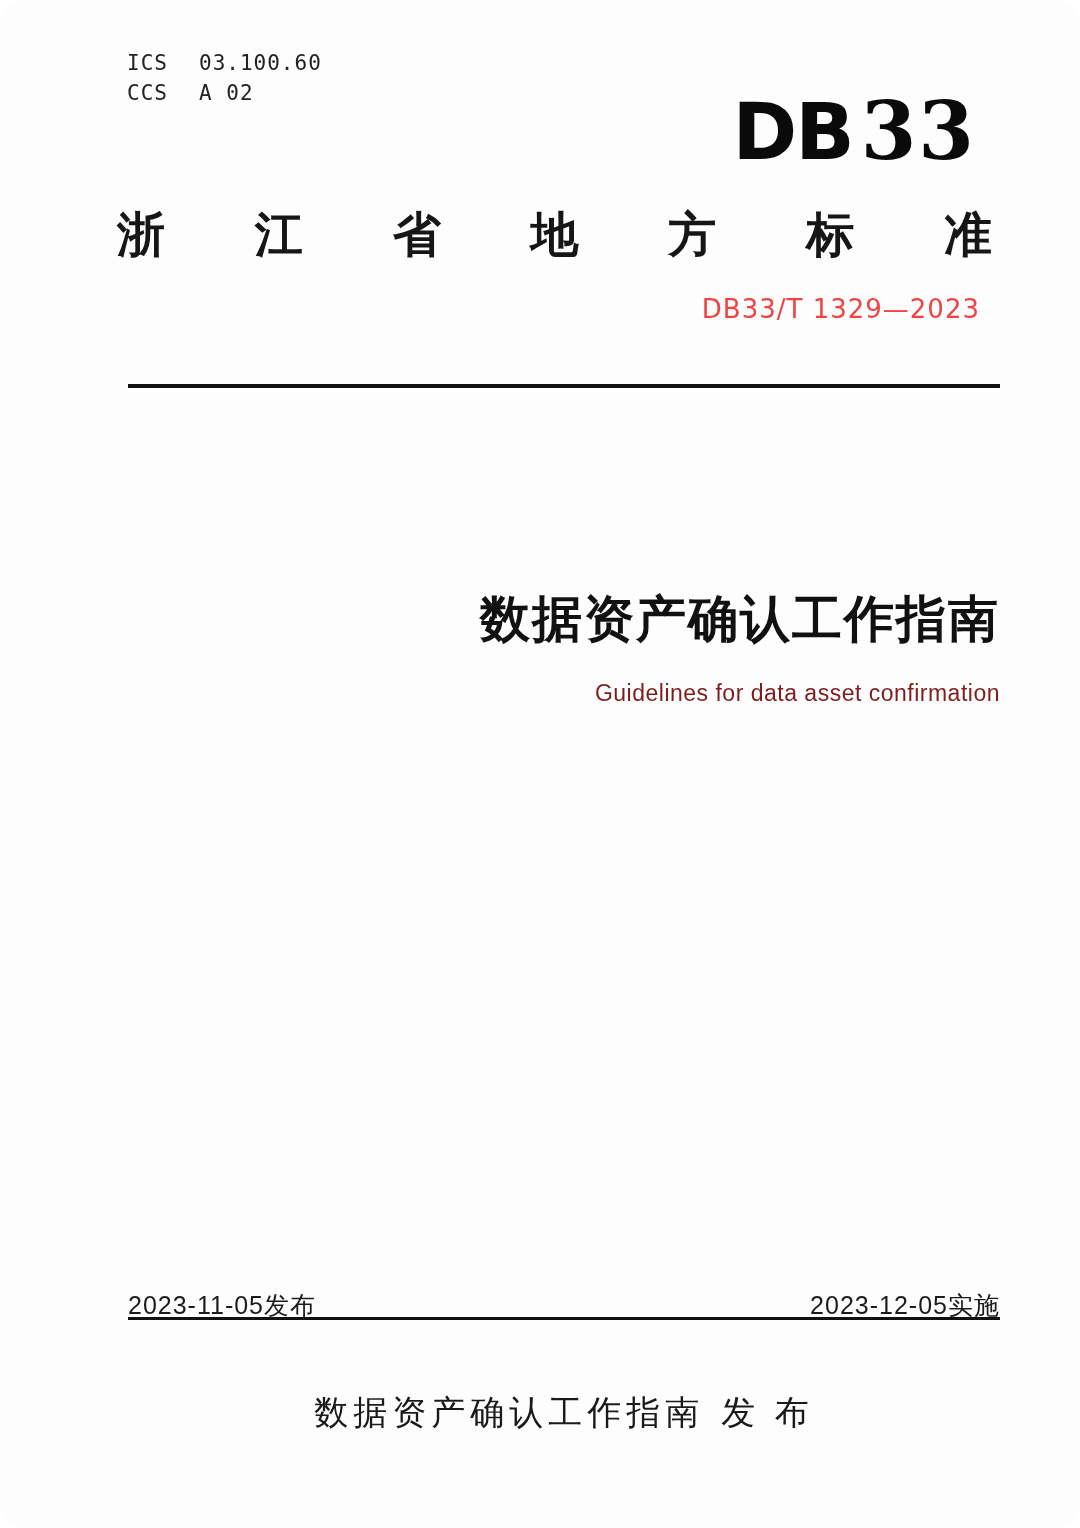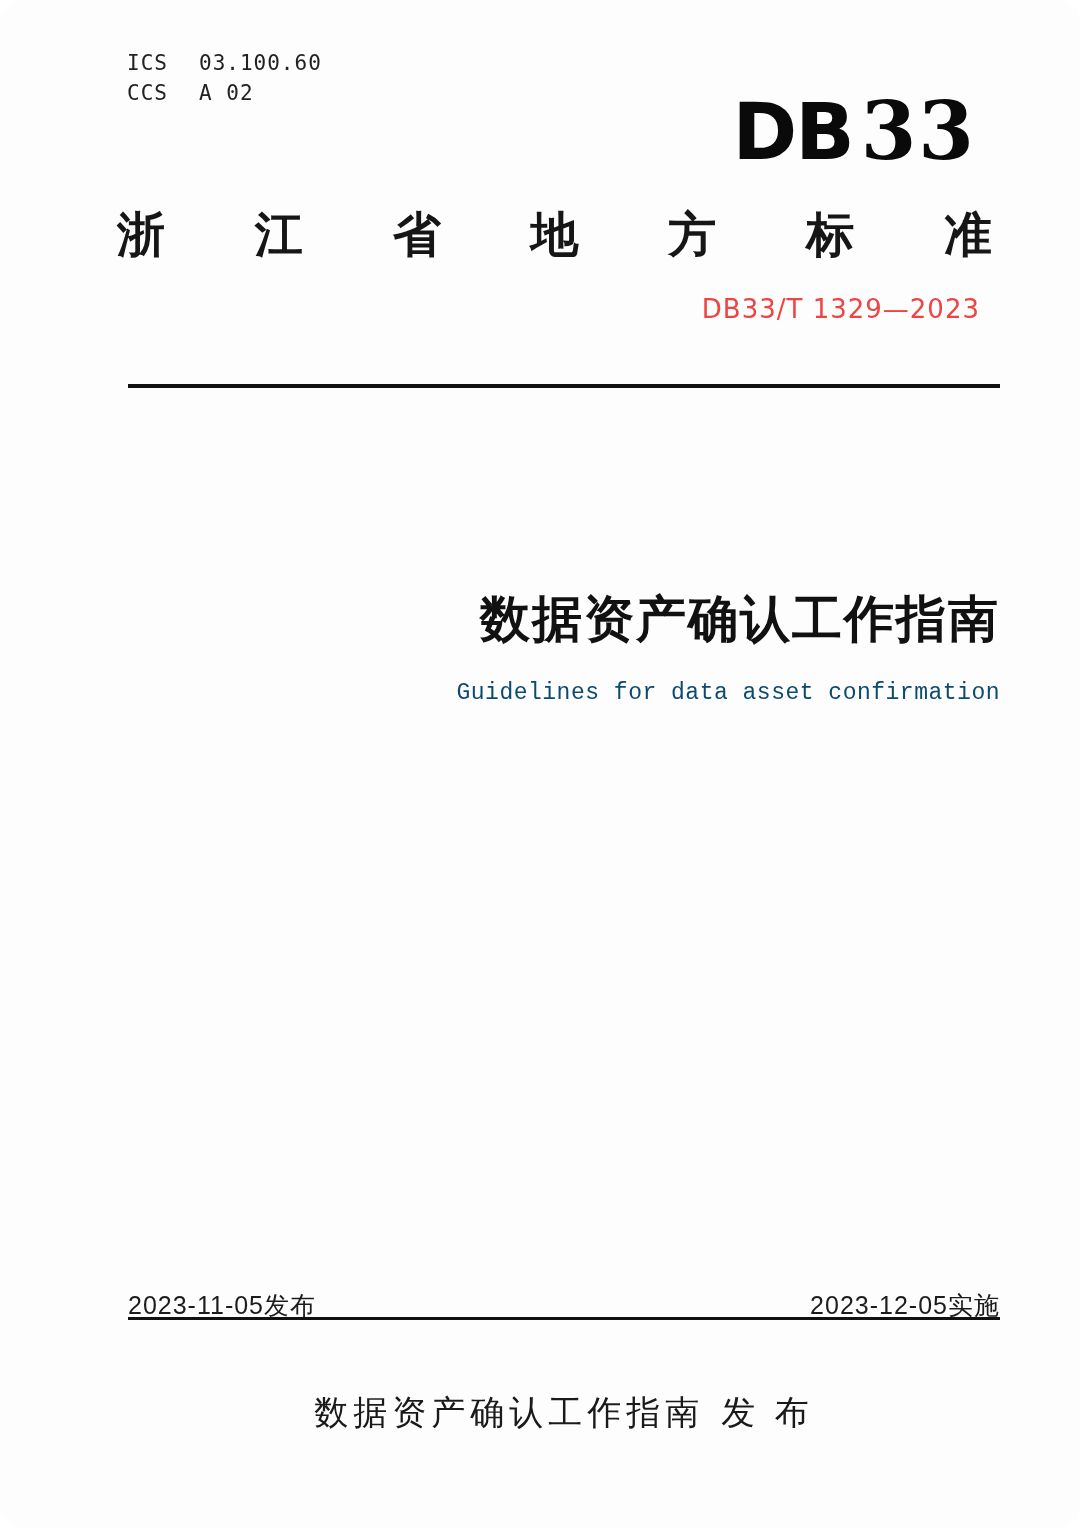--- a/index.html
+++ b/index.html
@@ -94,24 +94,24 @@
   }
   .title-zh {
     top: 586px;
     font-size: 50px;
     font-weight: 700;
     letter-spacing: 2px;
     color: #111;
   }
   .title-en {
     top: 680px;
-    font-family: Liberation Mono, monospace;
+    font-family: Liberation Sans, sans-serif;
     font-size: 23px;
     letter-spacing: 0.5px;
-    color: #0c4a6e;
+    color: #7f1d1d;
   }
   
   .dates-row {
     position: absolute;
     top: 1289px;
     left: 128px;
     width: 872px;
     display: flex;
     justify-content: space-between;
     font-size: 25px;

